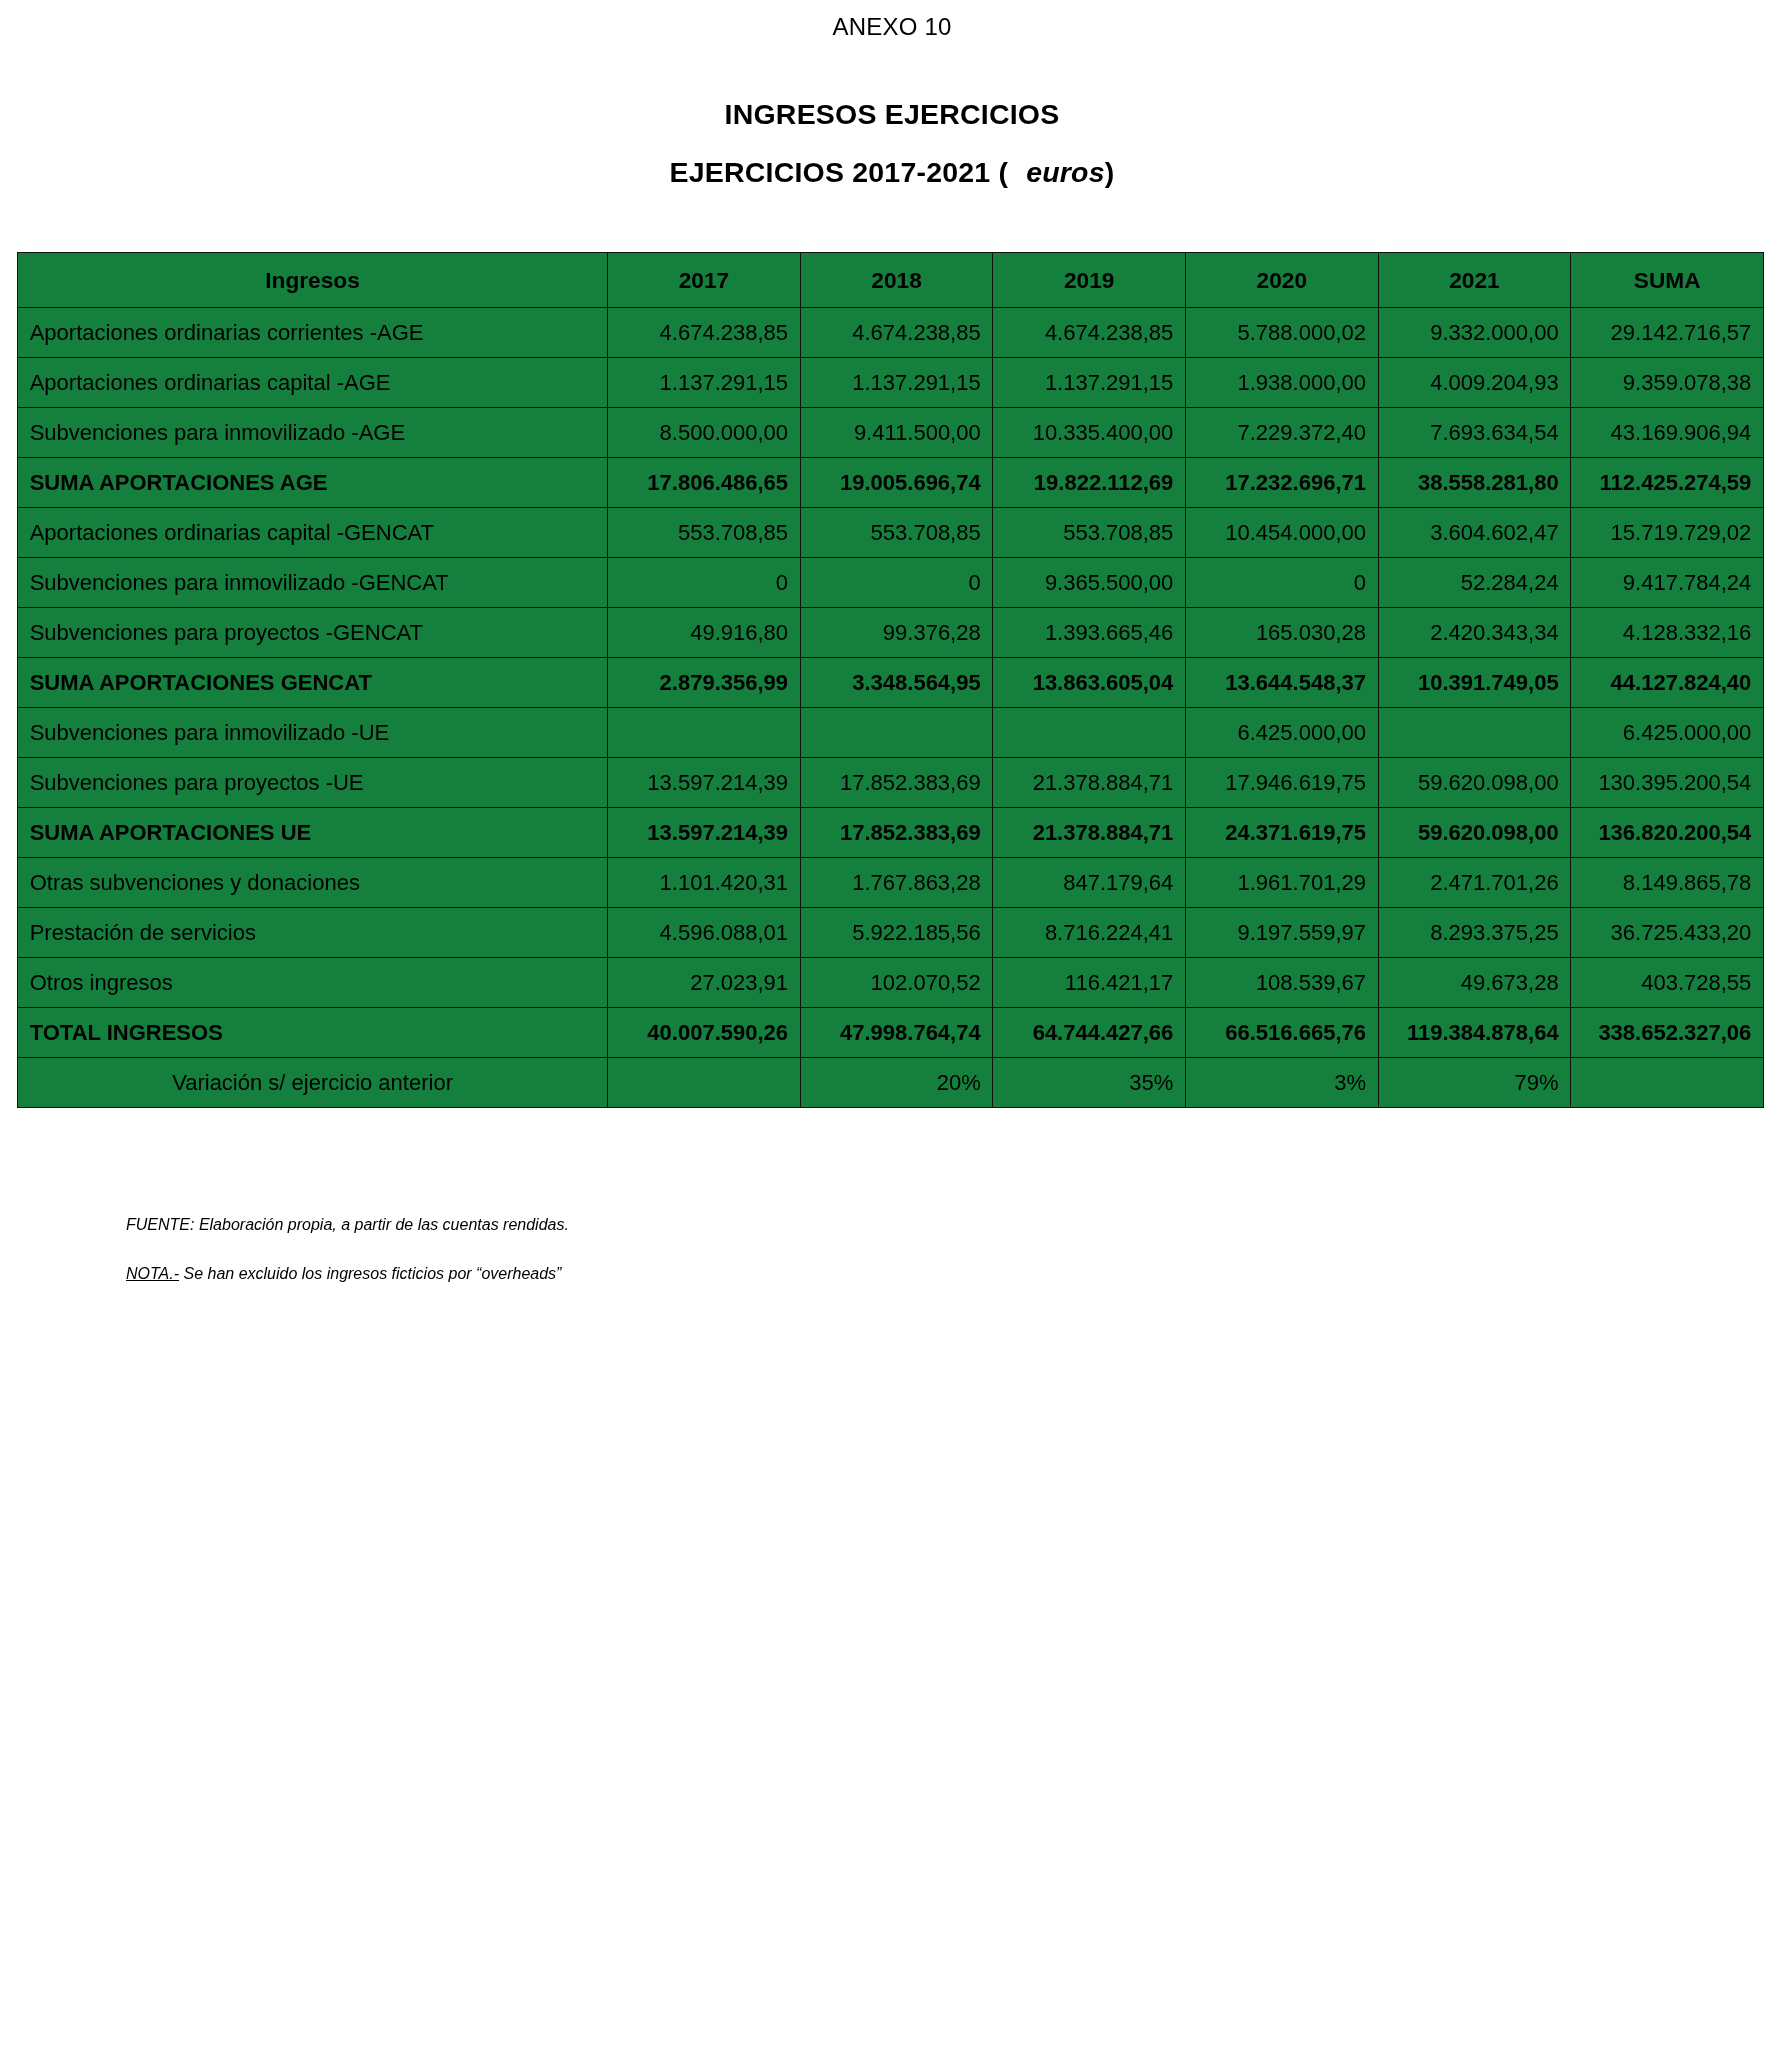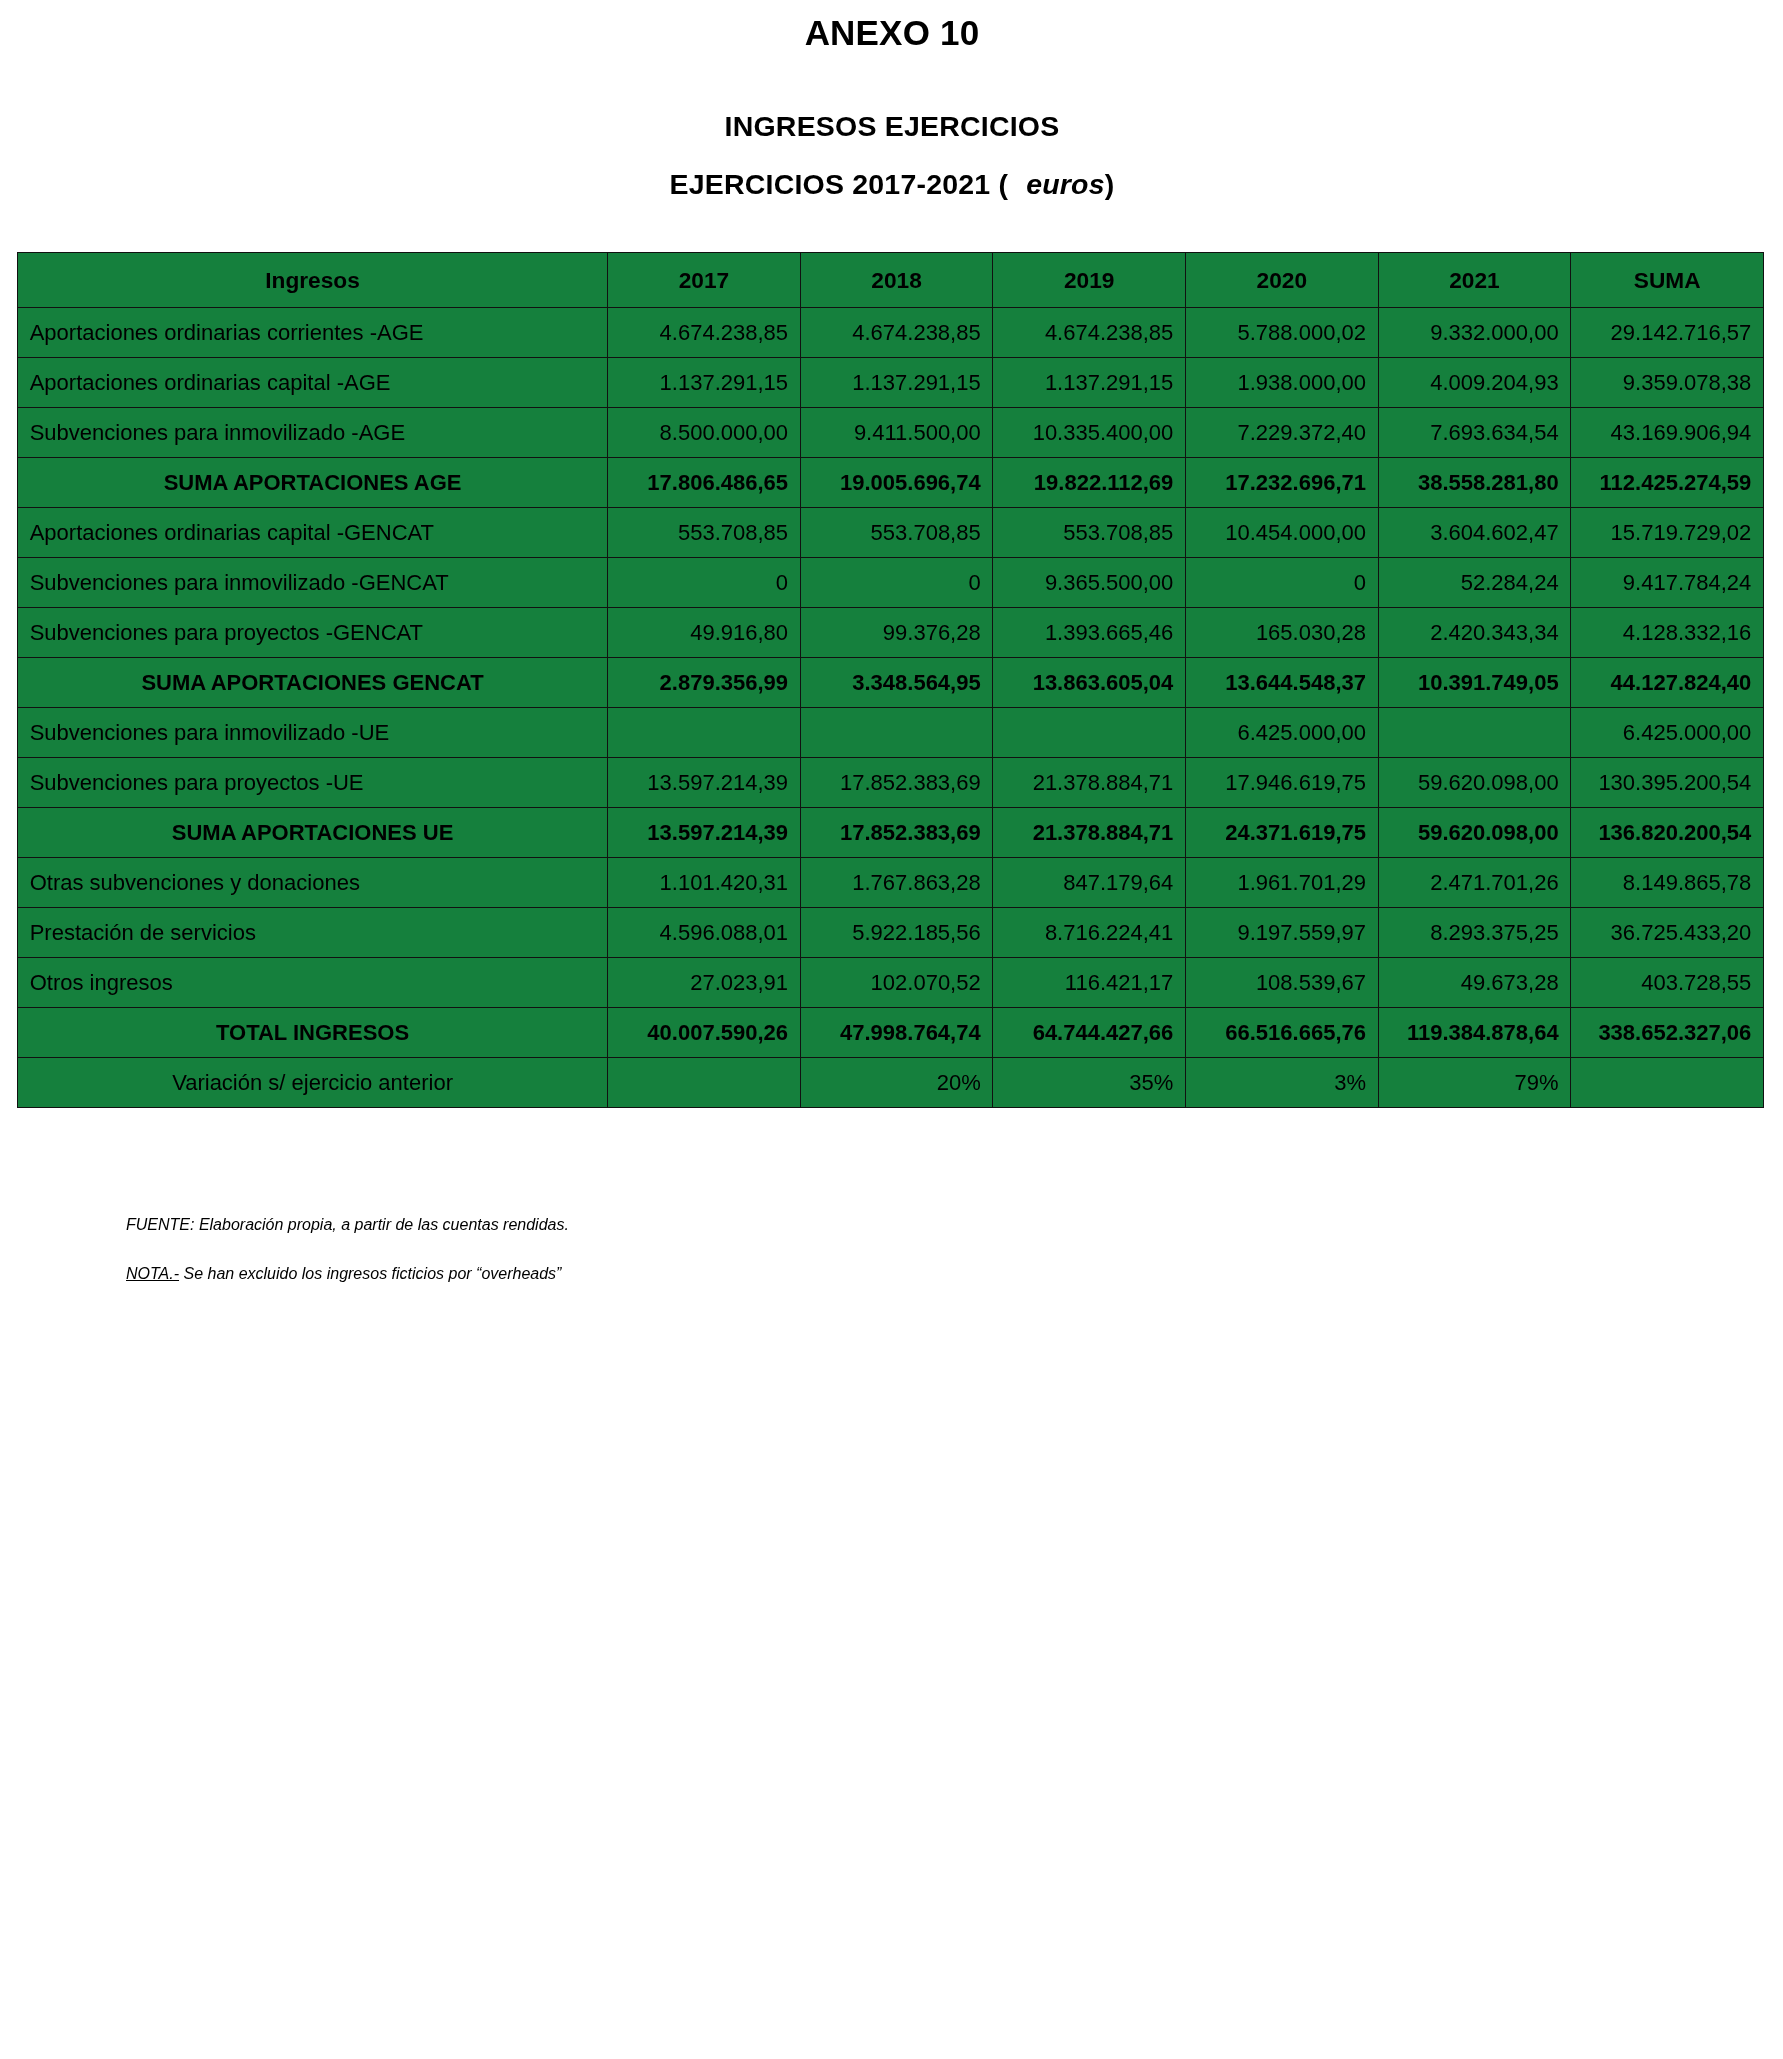--- a/index.html
+++ b/index.html
@@ -19,22 +19,22 @@
     width: 1784px;
     height: 2060px;
     box-sizing: border-box;
   }
 
   
   .title-block {
     text-align: center;
   }
   .anexo-title {
-    font-size: 35px;
-    font-weight: bold;
+    font-size: 24px;
+    font-weight: normal;
     padding-top: 13.4px;
     letter-spacing: 0.2px;
   }
   .main-title {
     font-size: 28.5px;
     font-weight: bold;
     padding-top: 57px;
     letter-spacing: 0.2px;
   }
   .sub-title {
@@ -87,21 +87,21 @@
   td.label {
     text-align: left;
     font-weight: normal;
   }
   td.num {
     text-align: right;
     font-weight: normal;
   }
   tr.subtotal td.label,
   tr.total td.label {
-    text-align: center;
+    text-align: left;
     font-weight: bold;
   }
   tr.subtotal td.num,
   tr.total td.num {
     font-weight: bold;
   }
   tr.variation td.label {
     text-align: center;
     font-weight: normal;
   }

